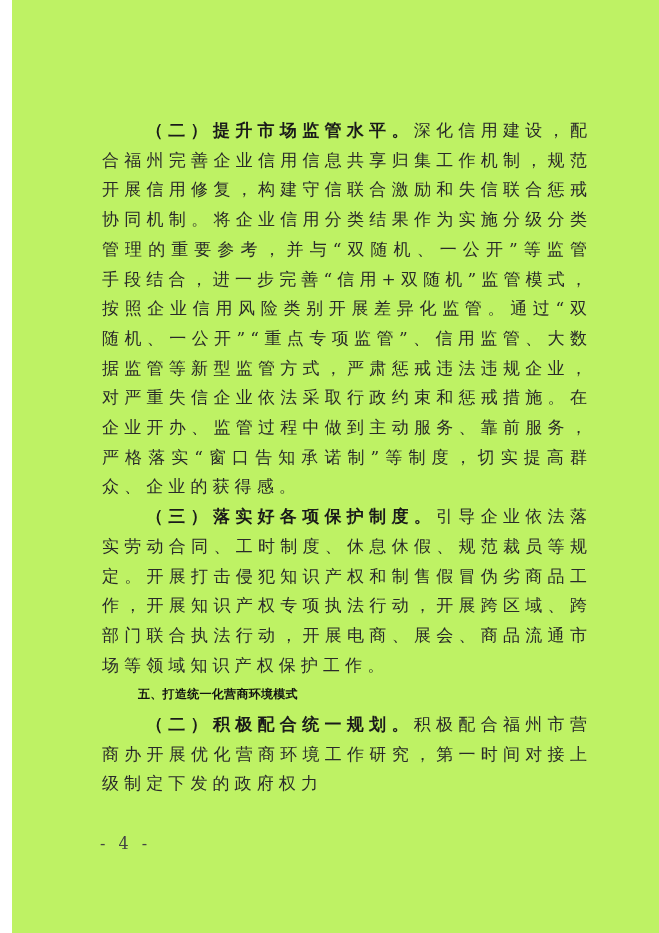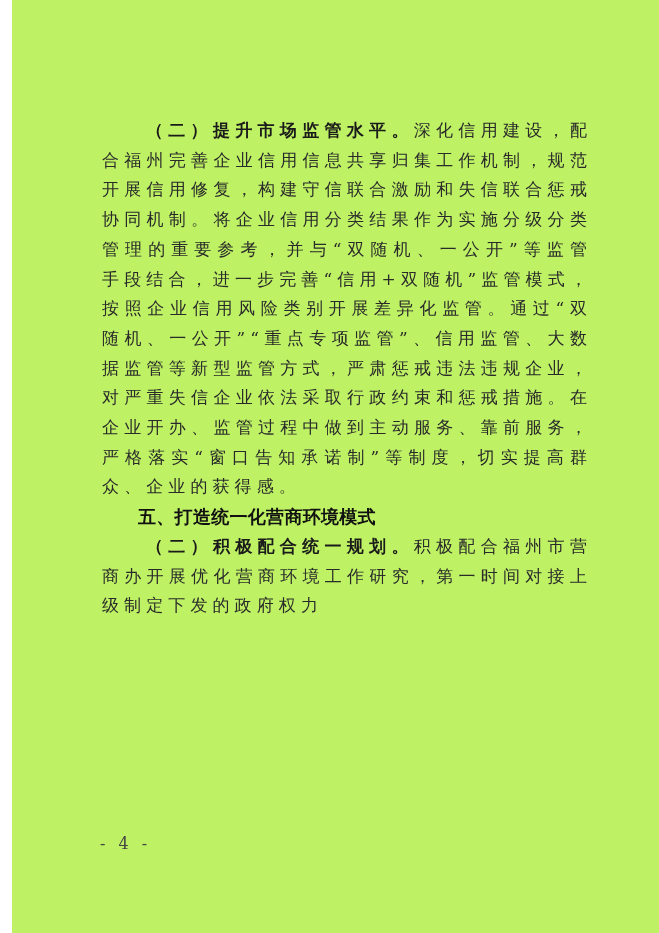--- a/index.html
+++ b/index.html
@@ -9,31 +9,32 @@
     position: absolute; left: 90px; top: 116px; width: 490px;
     font-family: "DejaVu Serif", "Liberation Serif", serif;
     font-size: 17px; line-height: 29.7px; color: #2a2a2a;
     letter-spacing: 5.1px; text-align: justify;
   }
   .para { margin: 0; text-indent: 44px; }
   .lead { font-weight: bold; color: #1a1a1a; }
   .heading {
     margin: 0; padding-left: 36px;
     font-family: "DejaVu Sans", "Liberation Sans", sans-serif;
-    font-weight: bold; font-size: 18px; letter-spacing: 0.3px; color: #111;
+    font-weight: bold; font-size: 12px; letter-spacing: 0.3px; color: #111;
   }
   .page-number {
     position: absolute; left: 88px; top: 834px;
     font-family: "DejaVu Serif", "Liberation Serif", serif;
     font-size: 16px; color: #444; letter-spacing: 4px;
   }
 </style>
 </head>
 <body>
 
 <div class="page">
   <div class="content">
     <p class="para"><span class="lead">（二）提升市场监管水平。</span><span>深化信用建设，配合福州完善企业信用信息共享归集工作机制，规范开展信用修复，构建守信联合激励和失信联合惩戒协同机制。将企业信用分类结果作为实施分级分类管理的重要参考，并与“双随机、一公开”等监管手段结合，进一步完善“信用+双随机”监管模式，按照企业信用风险类别开展差异化监管。通过“双随机、一公开”“重点专项监管”、信用监管、大数据监管等新型监管方式，严肃惩戒违法违规企业，对严重失信企业依法采取行政约束和惩戒措施。在企业开办、监管过程中做到主动服务、靠前服务，严格落实“窗口告知承诺制”等制度，切实提高群众、企业的获得感。</span></p>
+    <p class="para"><span class="lead">（三）落实好各项保护制度。</span><span>引导企业依法落实劳动合同、工时制度、休息休假、规范裁员等规定。开展打击侵犯知识产权和制售假冒伪劣商品工作，开展知识产权专项执法行动，开展跨区域、跨部门联合执法行动，开展电商、展会、商品流通市场等领域知识产权保护工作。</span></p>
     <p class="heading">五、打造统一化营商环境模式</p>
     <p class="para"><span class="lead">（二）积极配合统一规划。</span><span>积极配合福州市营商办开展优化营商环境工作研究，第一时间对接上级制定下发的政府权力</span></p>
   </div>
   <div class="page-number">- 4 -</div>
 </div>
 
 </body></html>

